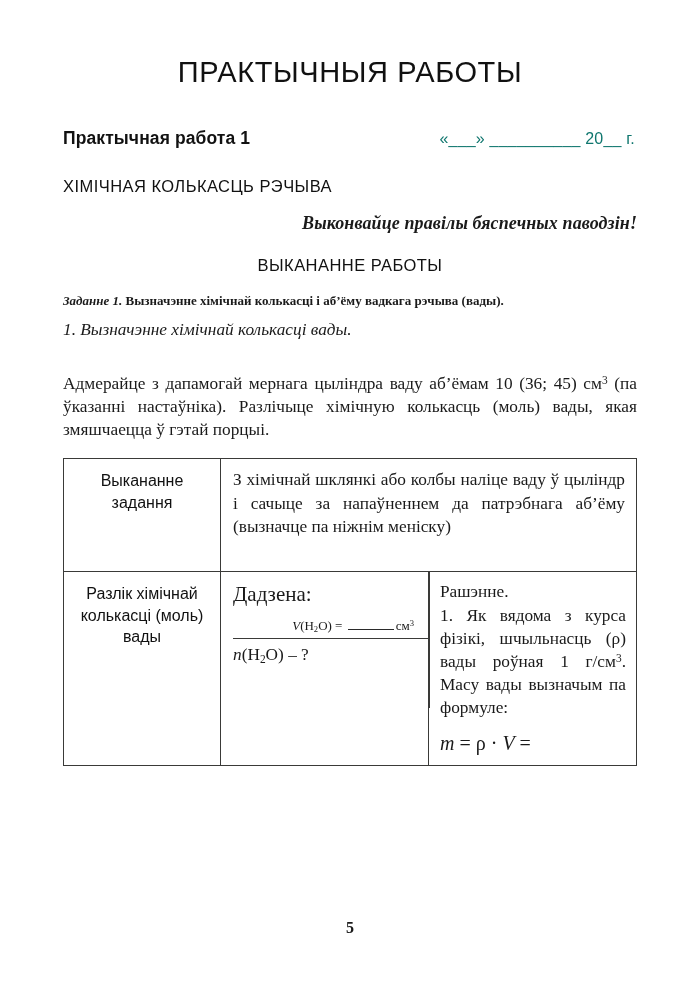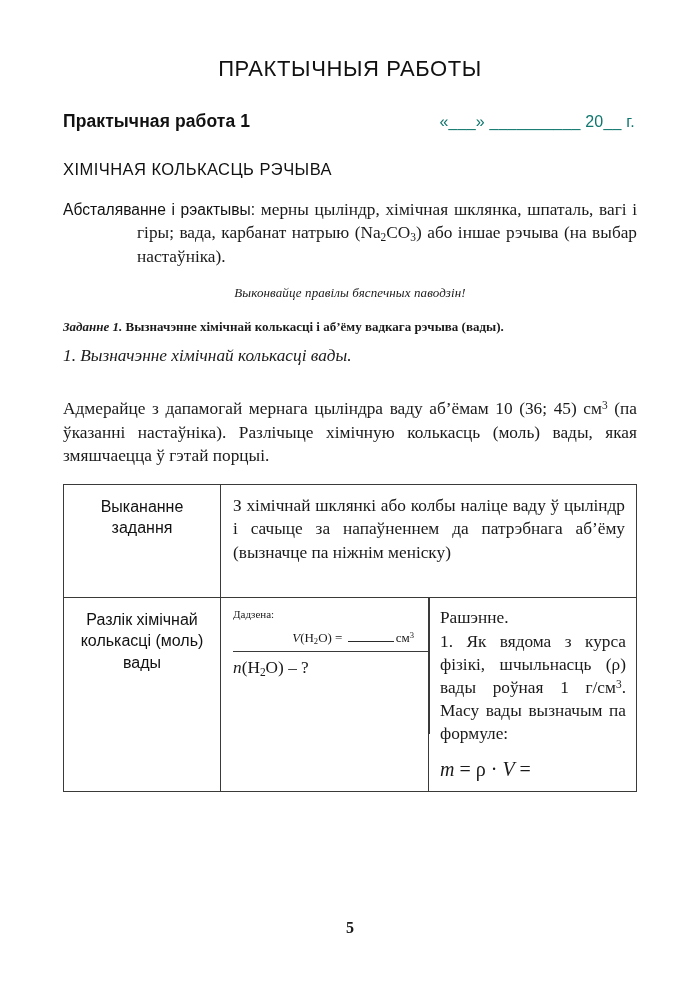--- a/index.html
+++ b/index.html
@@ -20,32 +20,32 @@
   .content {
     position: absolute;
     left: 63px;
     top: 0;
     width: 574px;
   }
 
   
   .main-title {
     font-family: "Liberation Sans", "DejaVu Sans", sans-serif;
-    font-size: 22px;
+    font-size: 29px;
     letter-spacing: 0.6px;
     text-align: center;
     margin-top: 56px;
     font-weight: 400;
     color: #111;
   }
   .work-line {
     display: flex;
     align-items: baseline;
     justify-content: space-between;
-    margin-top: 29px;
+    margin-top: 39px;
     font-family: "Liberation Sans", "DejaVu Sans", sans-serif;
     gap: 48px;
   }
   .work-title {
     font-size: 17.5px;
     font-weight: bold;
     letter-spacing: 0.1px;
     color: #111;
   }
   .date-line {
@@ -77,24 +77,24 @@
   .lead {
     font-family: "Liberation Sans", "DejaVu Sans", sans-serif;
     font-size: 15.6px;
     color: #111;
   }
   .p-meta { margin-top: 25px; }
   .p-equip { margin-top: 19px; }
 
   .warning {
     margin-top: 17px;
-    font-size: 13px;
-    font-weight: normal;
+    font-size: 18px;
+    font-weight: bold;
     font-style: italic;
-    text-align: center;
+    text-align: right;
     letter-spacing: 0.1px;
   }
   .section-title {
     font-family: "Liberation Sans", "DejaVu Sans", sans-serif;
     font-size: 16.5px;
     letter-spacing: 0.45px;
     text-align: center;
     margin-top: 22px;
     color: #111;
   }
@@ -149,21 +149,21 @@
   }
   .cell-body {
     font-size: 17.3px;
     line-height: 1.345;
     text-align: justify;
     padding: 9px 11px 11px 12px;
   }
   .row1-body { height: 92px; }
 
   .given-cell { padding: 9px 10px 0 12px; height: 182px; }
-  .given-title { font-size: 11px; line-height: 1.3; }
+  .given-title { font-size: 21px; line-height: 1.3; }
   .frac {
     margin-top: 9px;
     margin-right: -10px;
   }
   .frac-top {
     font-size: 13px;
     line-height: 1.25;
     padding: 0 14px 4px 0;
     border-bottom: 1.2px solid #3a3a38;
     white-space: nowrap;
@@ -227,26 +227,24 @@
     <div class="main-title">ПРАКТЫЧНЫЯ РАБОТЫ</div>
 
     <div class="work-line">
       <div class="work-title">Практычная работа 1</div>
       <div class="date-line">«___» __________ 20__ г.</div>
     </div>
 
     <div class="topic-title">ХІМІЧНАЯ КОЛЬКАСЦЬ РЭЧЫВА</div>
 
 
-    <div class="para hang p-equip">
-      <span class="lead">Абсталяванне і рэактывы:</span><span> мерны цыліндр, хімічная шклянка, шпаталь, вагі і гіры; вада, карбанат натрыю (Na</span><sub>2</sub><span>CO</span><sub>3</sub><span>) або іншае рэчыва (на выбар настаўніка).</span>
-    </div>
 
     <div class="warning">Выконвайце правілы бяспечных паводзін!</div>
 
+    <div class="section-title">ВЫКАНАННЕ РАБОТЫ</div>
 
     <div class="task-head">
       <span class="tk">Заданне 1.</span><span> Вызначэнне хімічнай колькасці і аб’ёму вадкага рэчыва (вады).</span>
     </div>
 
     <div class="subtask">1. Вызначэнне хімічнай колькасці вады.</div>
 
     <div class="para p-instr">
       <span>Адмерайце з дапамогай мернага цыліндра ваду аб’ёмам 10 (36; 45) см</span><sup>3</sup><span> (па ўказанні настаўніка). Разлічыце хімічную колькасць (моль) вады, якая змяшчаецца ў гэтай порцыі.</span>
     </div>

